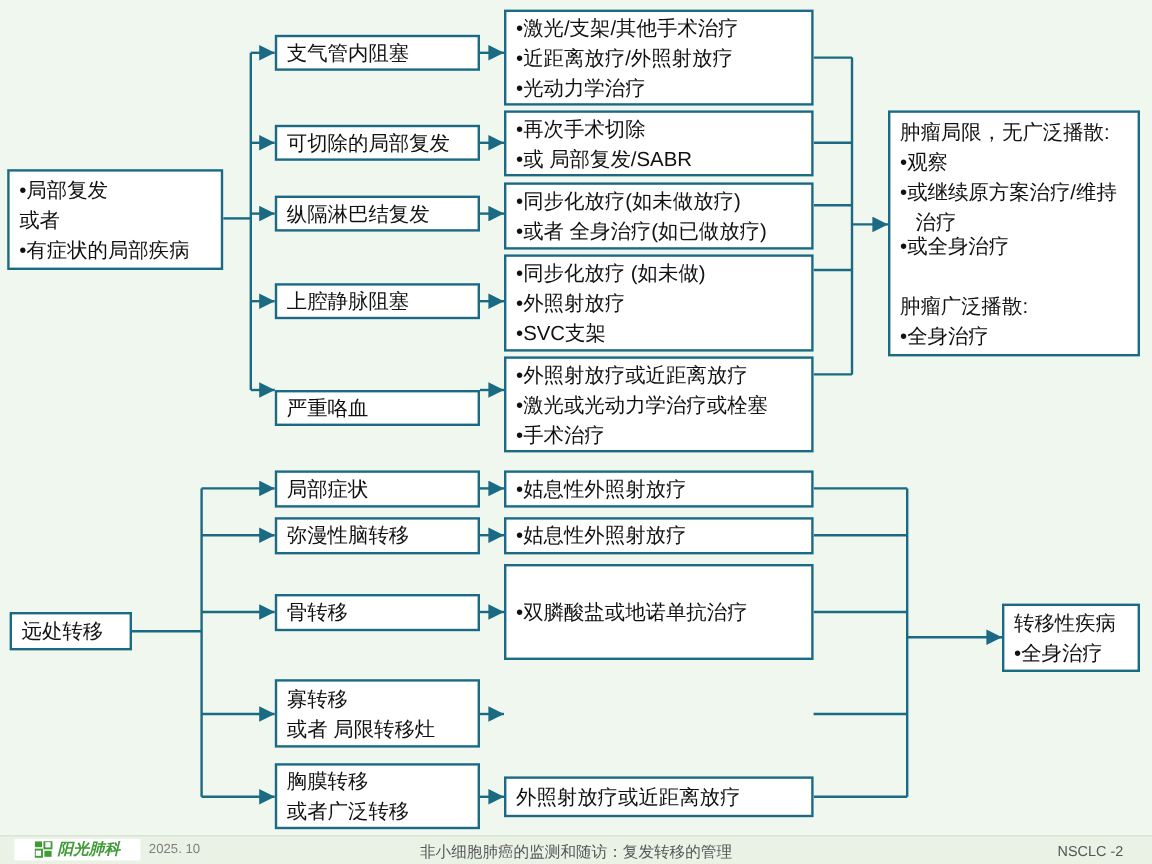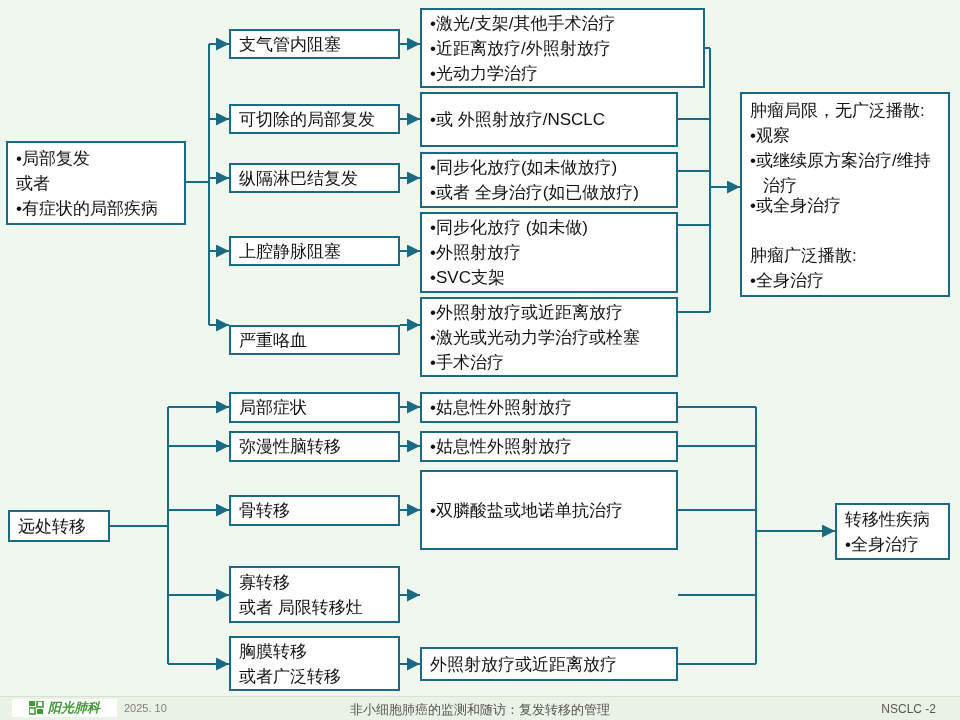--- a/index.html
+++ b/index.html
@@ -93,27 +93,28 @@
   <div class="box plain" style="left:229px;top:163px;width:171px;height:30px;">
       <div class="ln">纵隔淋巴结复发</div>
     </div>
   <div class="box plain" style="left:229px;top:236px;width:171px;height:30px;">
       <div class="ln">上腔静脉阻塞</div>
     </div>
   <div class="box plain" style="left:229px;top:325px;width:171px;height:30px;">
       <div class="ln">严重咯血</div>
     </div>
 
-  <div class="box treat" style="left:420px;top:8px;width:285px;height:80px;">
+  <div class="box treat" style="left:420px;top:8px;width:258px;height:80px;">
       <div class="ln">•激光/支架/其他手术治疗</div>
       <div class="ln">•近距离放疗/外照射放疗</div>
       <div class="ln">•光动力学治疗</div>
     </div>
   <div class="box treat" style="left:420px;top:92px;width:258px;height:55px;">
-      <div class="ln">•或 外照射放疗/NSCLC</div>
+      <div class="ln">•再次手术切除</div>
+      <div class="ln">•或 局部复发/SABR</div>
     </div>
   <div class="box treat" style="left:420px;top:152px;width:258px;height:56px;">
       <div class="ln">•同步化放疗(如未做放疗)</div>
       <div class="ln">•或者 全身治疗(如已做放疗)</div>
     </div>
   <div class="box treat" style="left:420px;top:212px;width:258px;height:81px;">
       <div class="ln">•同步化放疗 (如未做)</div>
       <div class="ln">•外照射放疗</div>
       <div class="ln">•SVC支架</div>
     </div>

